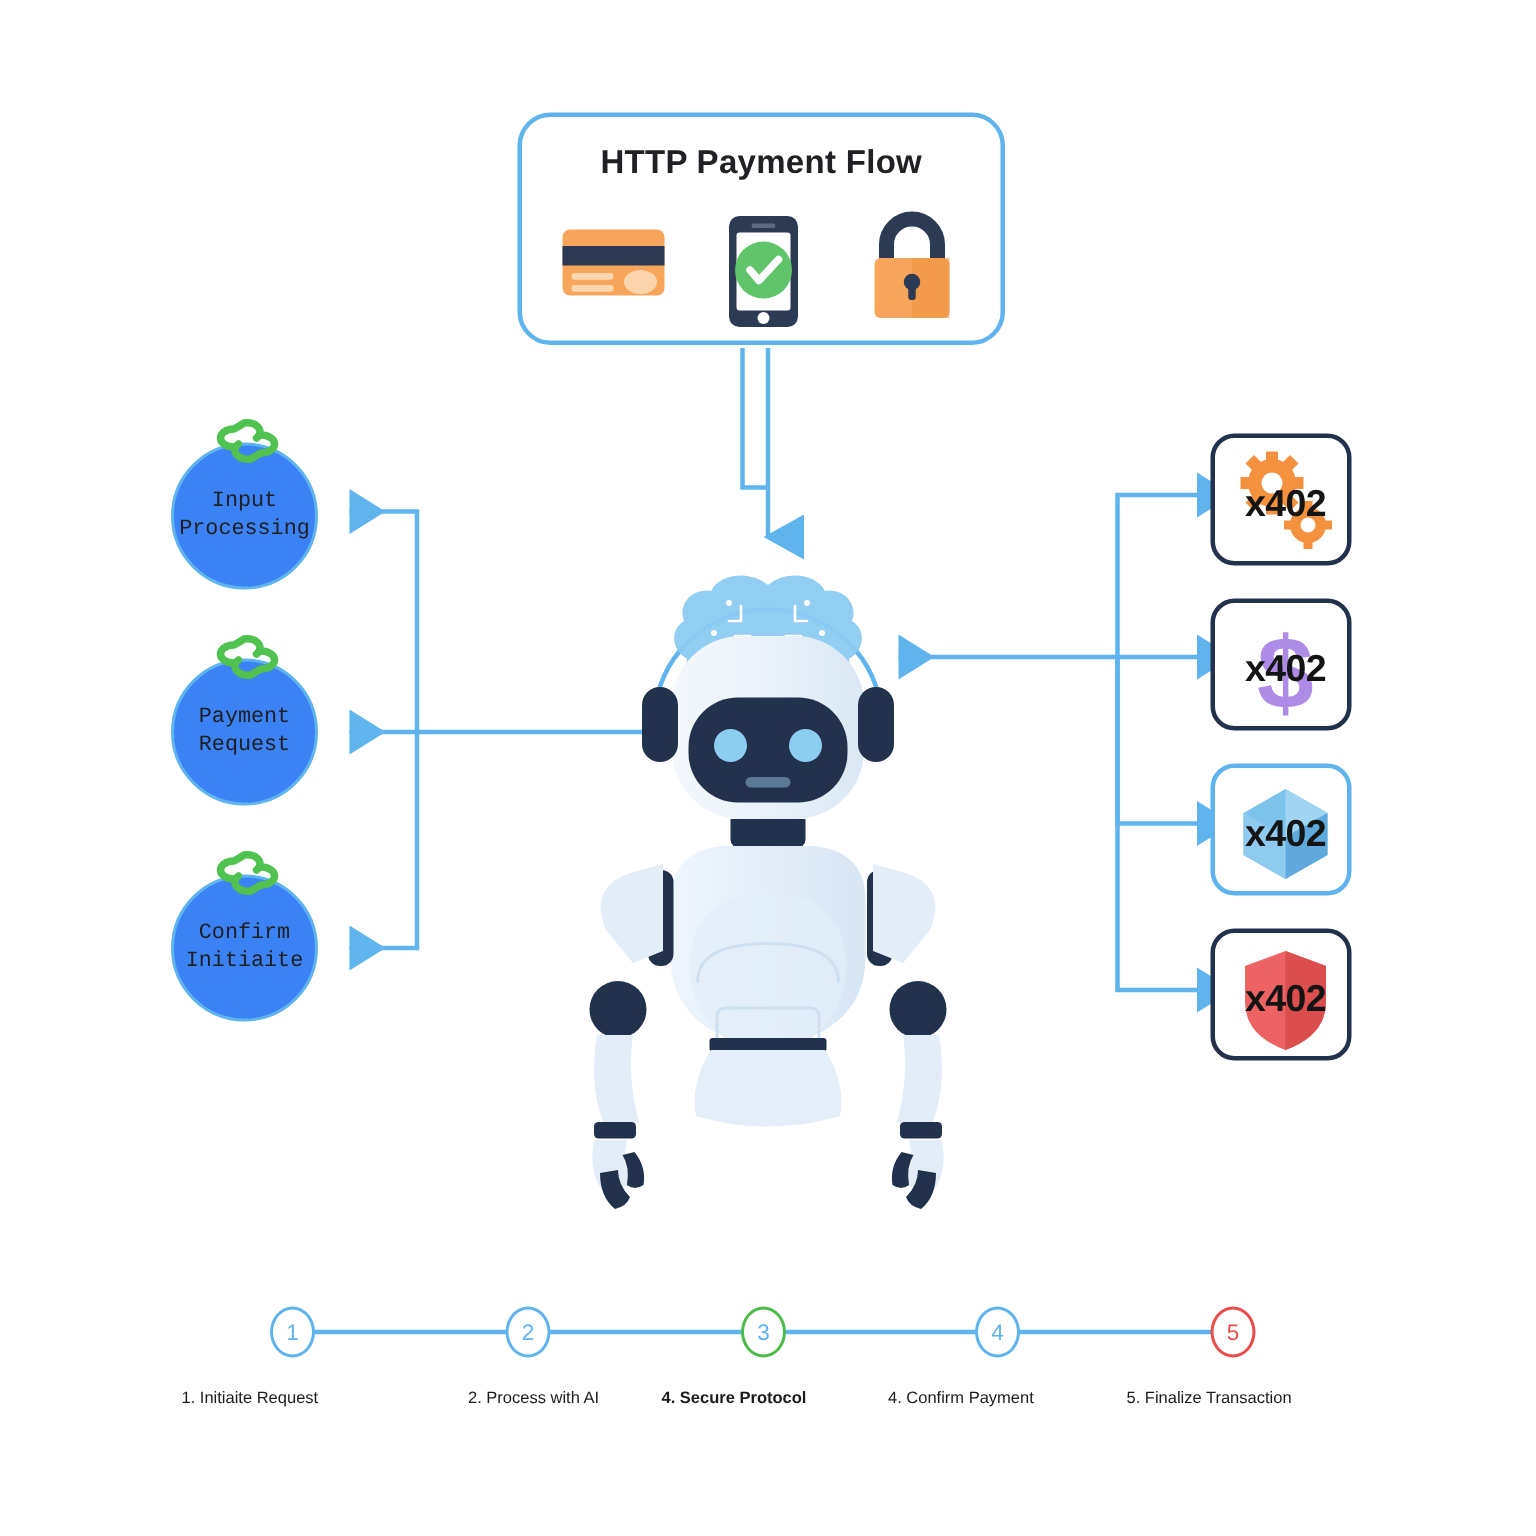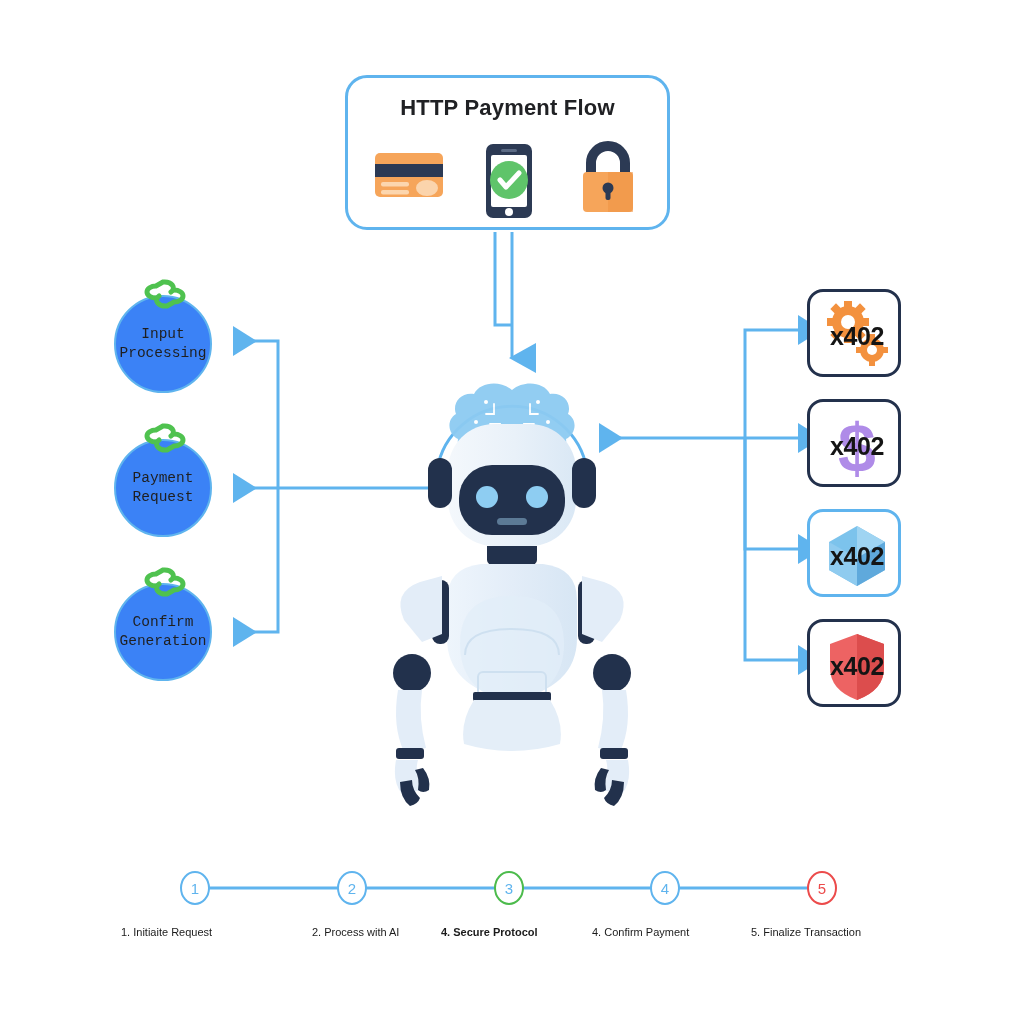--- a/index.html
+++ b/index.html
@@ -288,21 +288,21 @@
   </div>
   <div class="left-circle" id="circle-1">
     <div class="lbl">
       <span>Payment</span><br>
       <span>Request</span>
     </div>
   </div>
   <div class="left-circle" id="circle-2">
     <div class="lbl">
       <span>Confirm</span><br>
-      <span>Generation</span>
+      <span>Initiaite</span>
     </div>
   </div>
 
   <svg class="layer" viewBox="0 0 1024 1024">
     <g transform="translate(152,282)">
       <g stroke="#4FC24F" stroke-width="5" fill="none" stroke-linecap="round">
         <path d="M4,16 a9,6 0 0 1 0,-12 l7,-4 a9,6 0 0 1 8,10"></path>
         <path d="M22,8 a9,6 0 0 1 0,12 l-7,4 a9,6 0 0 1 -8,-10"></path>
       </g>
     </g>

